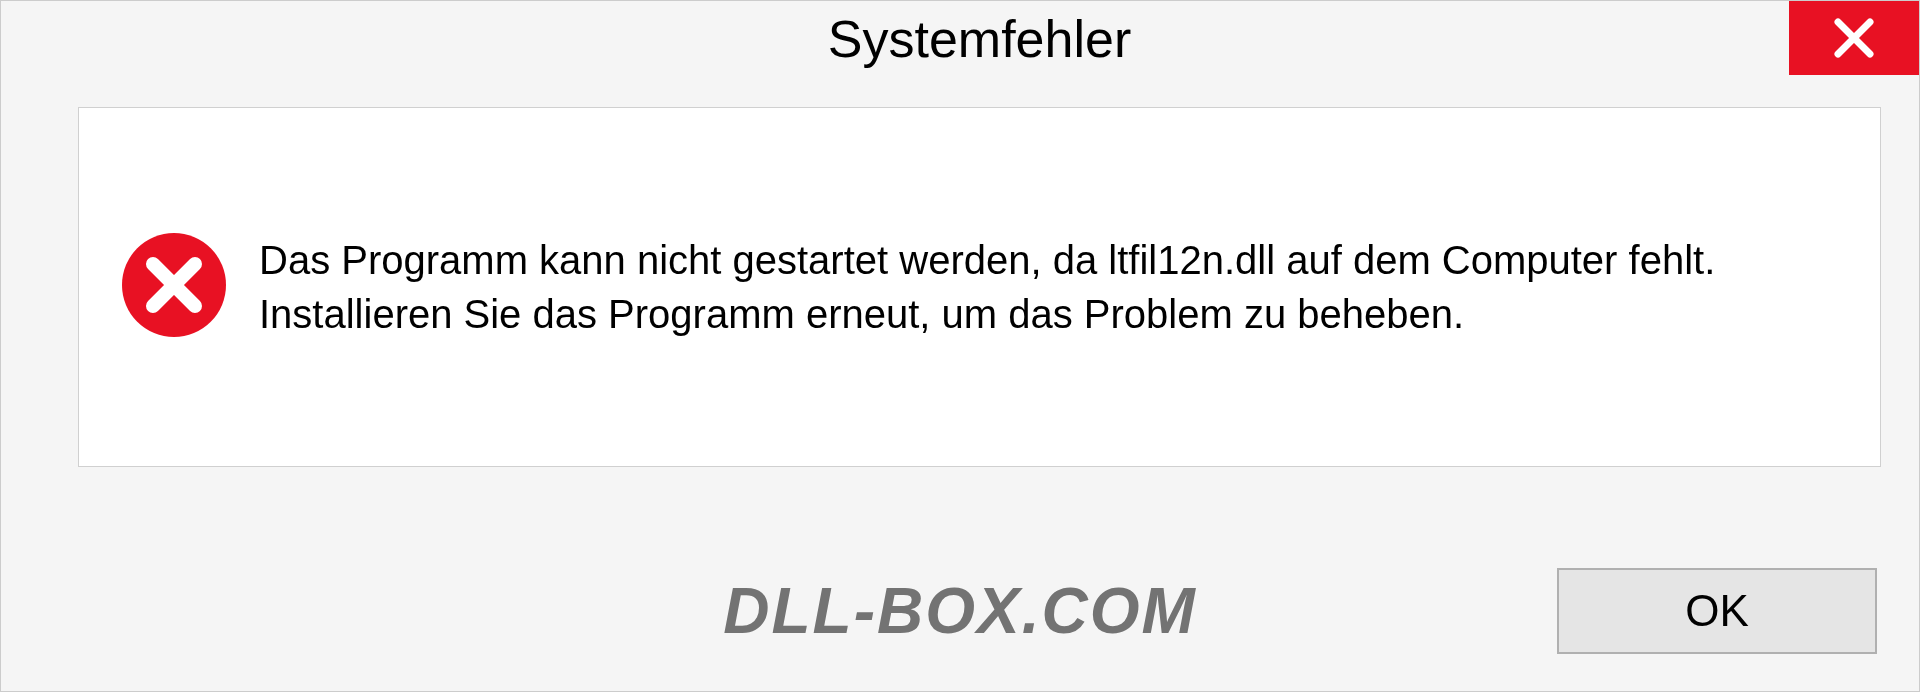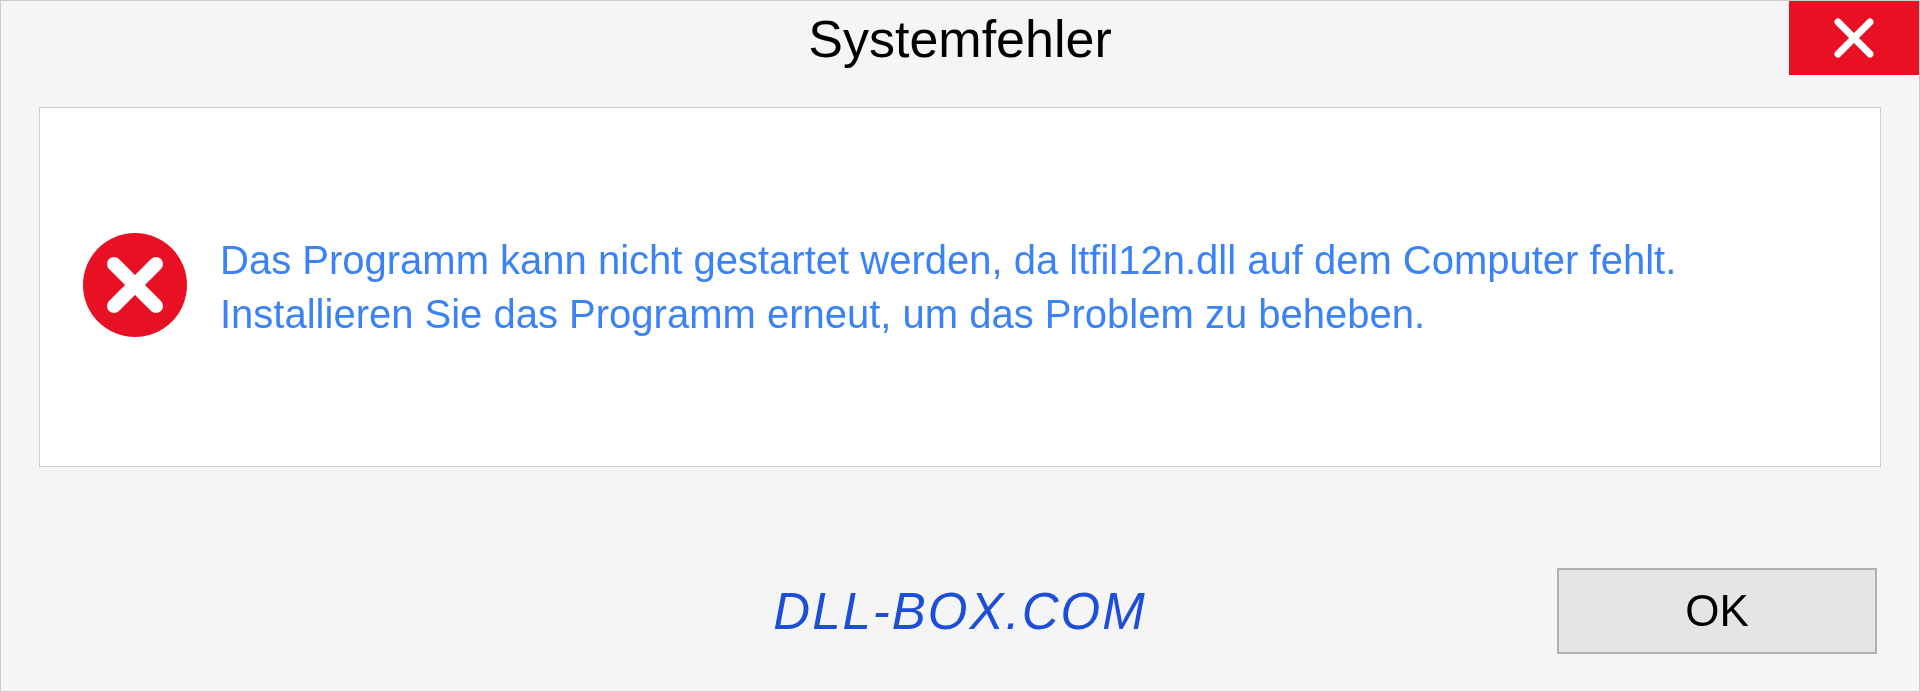--- a/index.html
+++ b/index.html
@@ -16,20 +16,21 @@
       overflow: hidden;
     }
     .dialog {
       position: absolute;
       top: 0;
       left: 0;
       width: 1920px;
       height: 692px;
       background: #f5f5f5;
       border: 1px solid #ccc;
+      padding-left: 39px;
     }
     .titlebar {
       position: relative;
       height: 76px;
       display: flex;
       align-items: center;
       justify-content: center;
     }
     .title {
       font-size: 52px;
@@ -57,42 +58,42 @@
       align-items: center;
       padding: 0 40px;
     }
     .error-icon-wrap {
       flex: 0 0 auto;
       margin-right: 30px;
     }
     .message {
       font-size: 40px;
       line-height: 1.35;
-      color: #3b82f6;
+      color: #000000;
       font-weight: 400;
     }
     .footer {
       position: absolute;
       bottom: 0;
       left: 0;
       right: 0;
       height: 160px;
       display: flex;
       align-items: center;
       justify-content: flex-end;
       padding: 0 42px;
     }
     .watermark {
       position: absolute;
       left: 50%;
       transform: translateX(-50%);
-      font-size: 51px;
-      font-weight: 400;
+      font-size: 64px;
+      font-weight: 700;
       font-style: italic;
-      color: #1d4ed8;
+      color: #737373;
       letter-spacing: 2px;
       font-family: Arial, sans-serif;
     }
     .ok-button {
       width: 320px;
       height: 86px;
       background: #e5e5e5;
       border: 2px solid #b0b0b0;
       font-size: 44px;
       color: #000;

